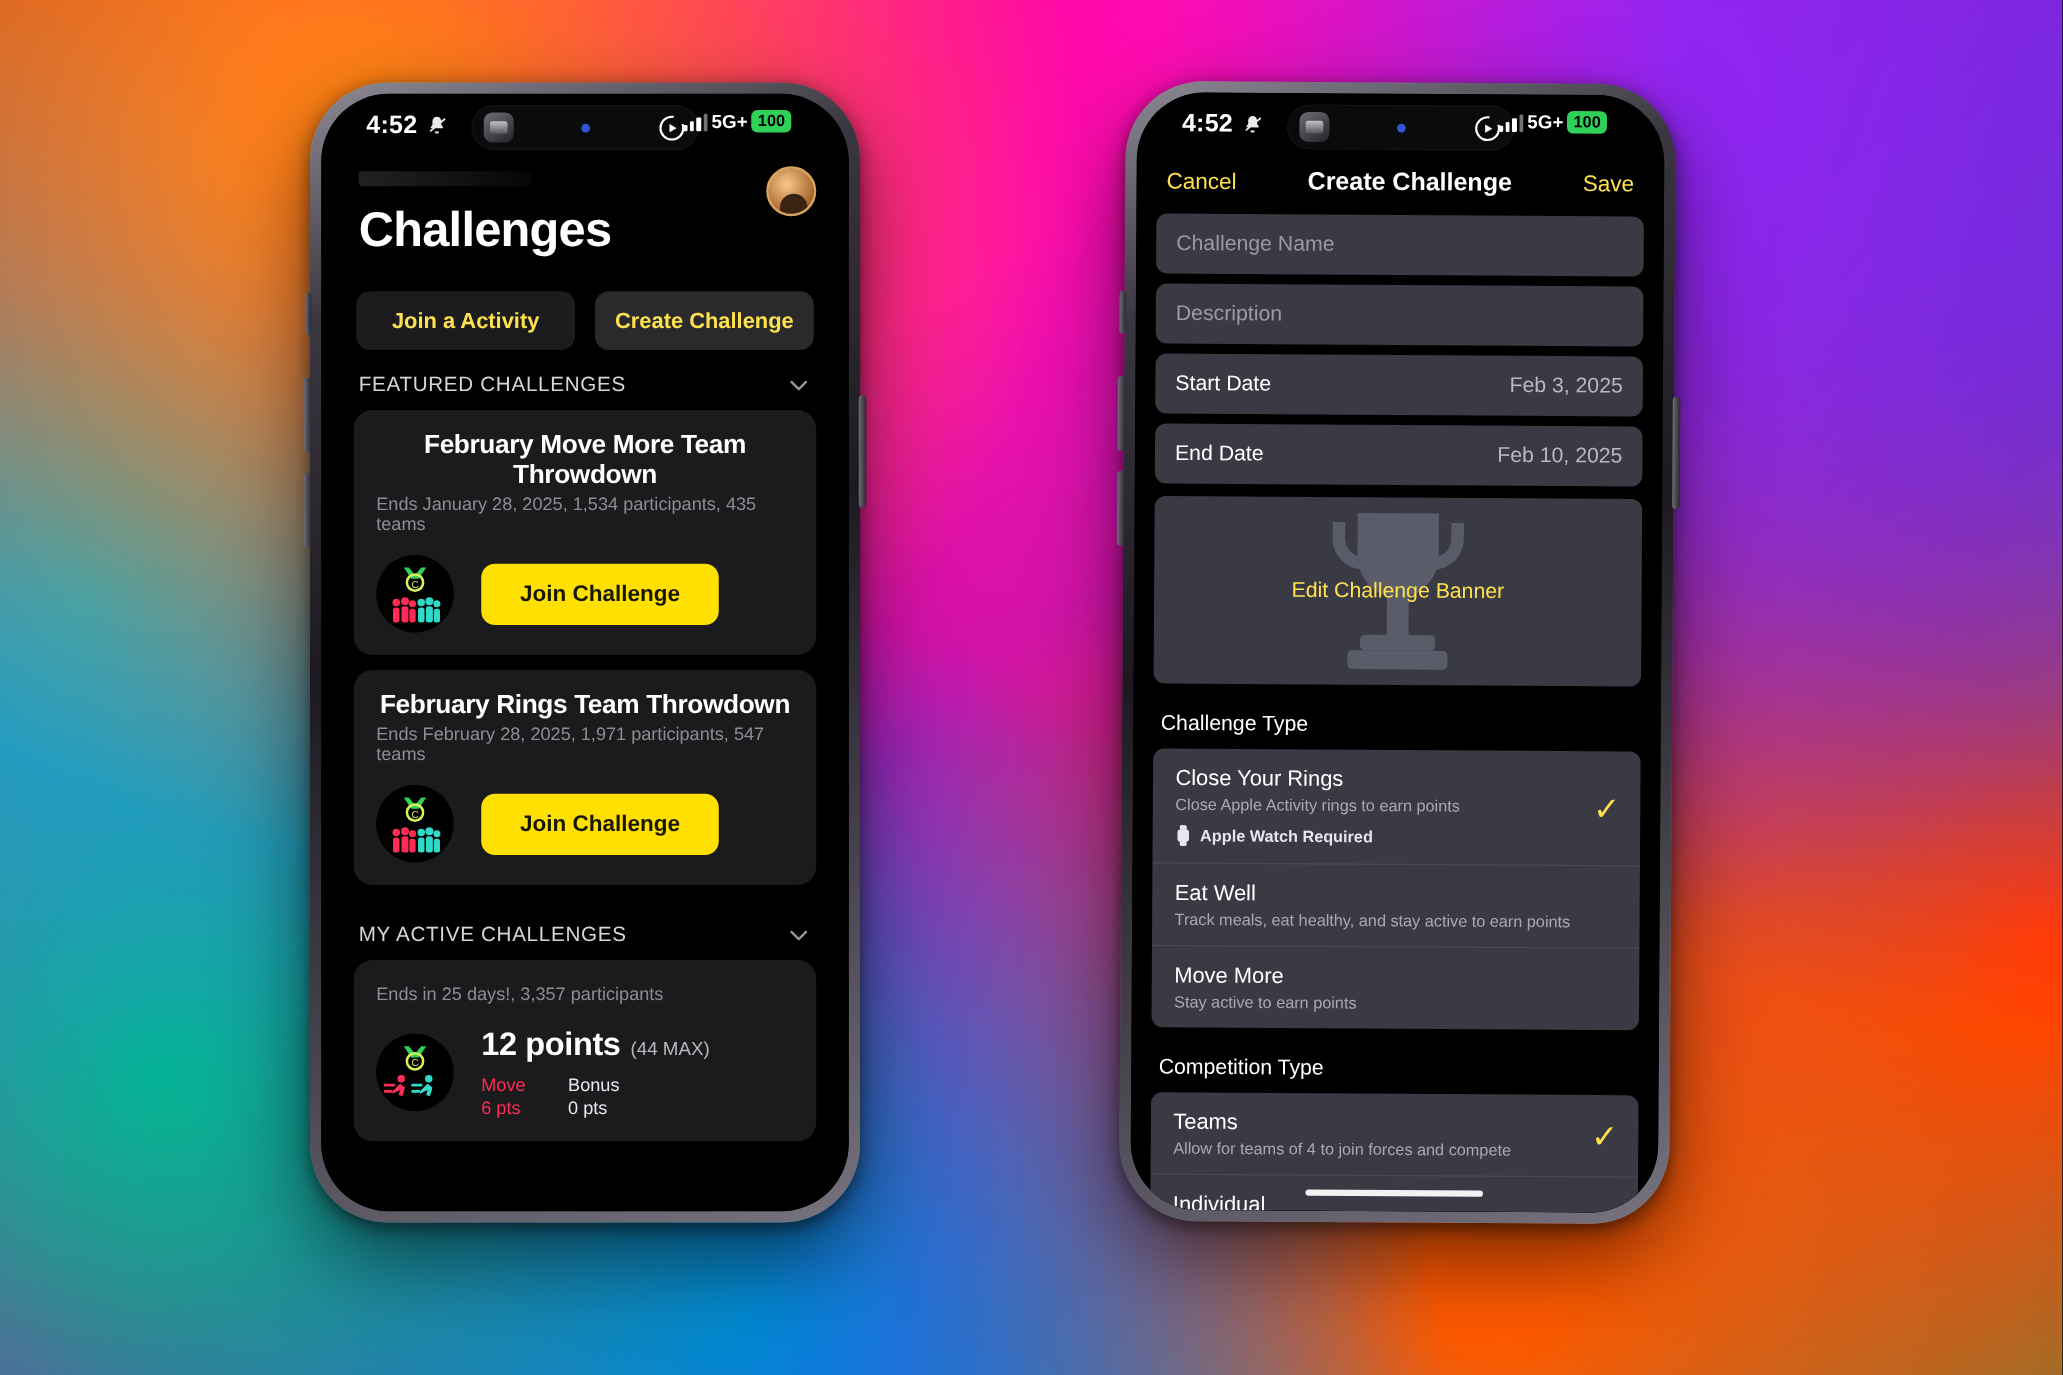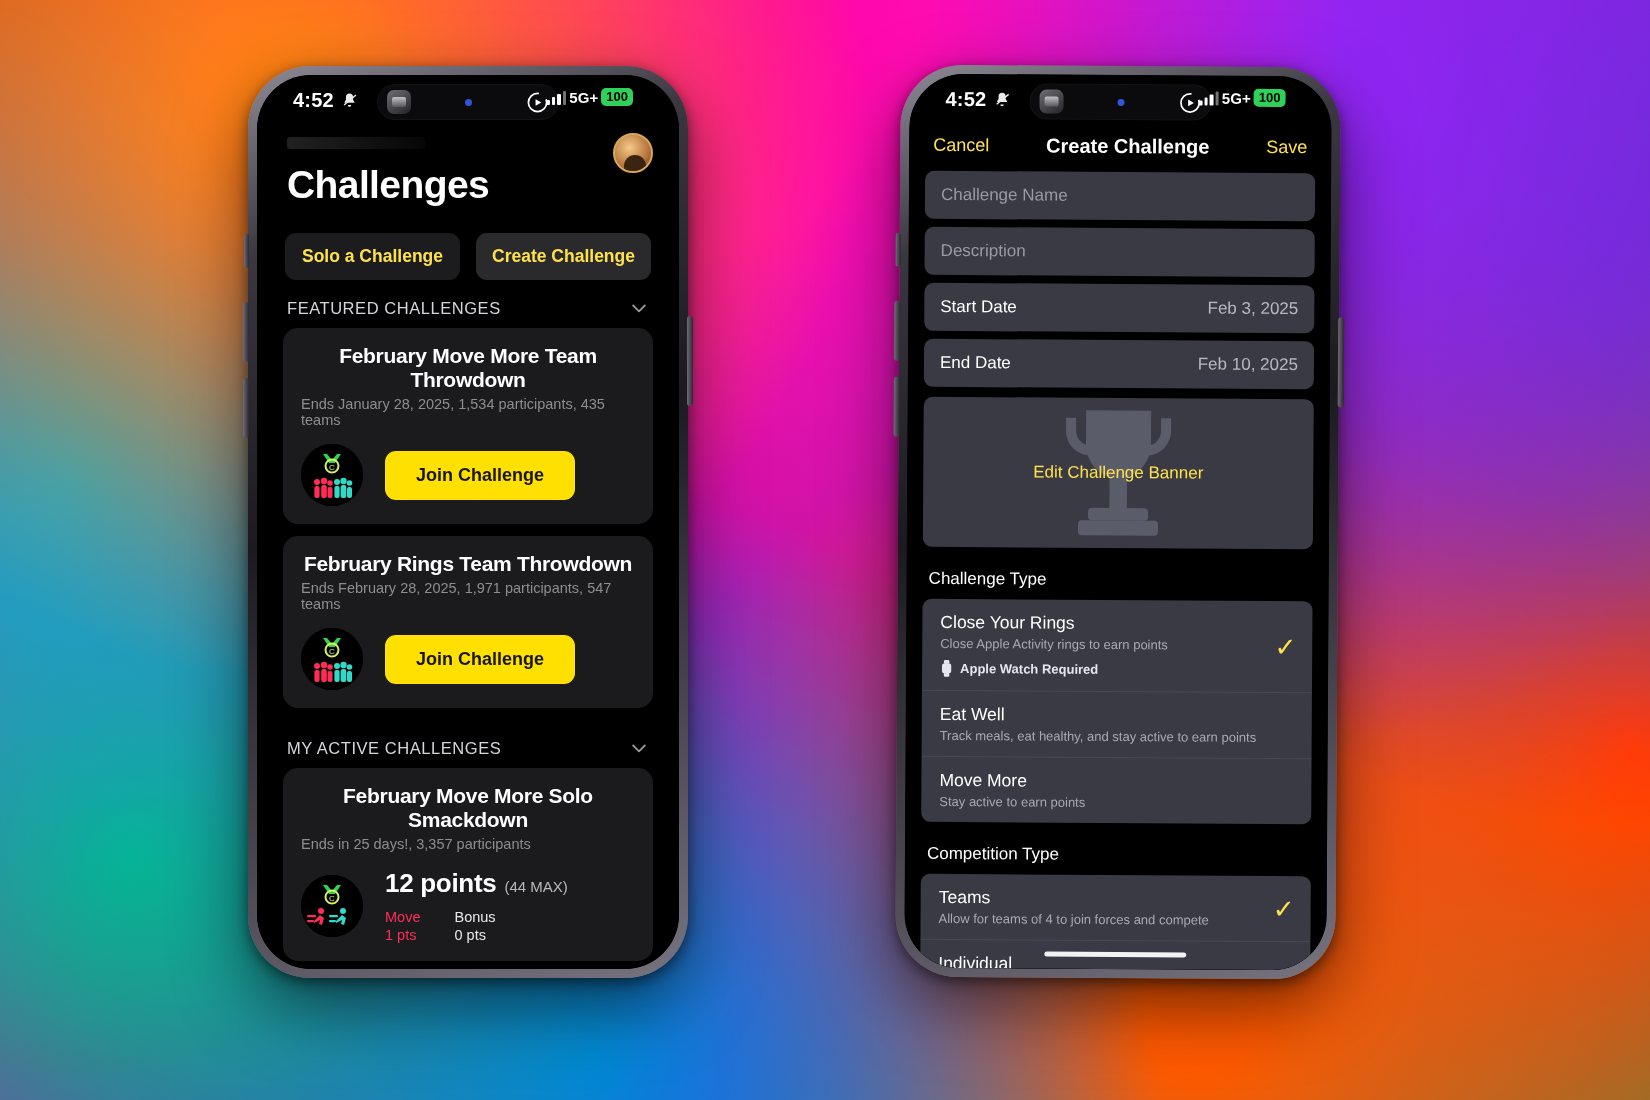--- a/index.html
+++ b/index.html
@@ -252,21 +252,21 @@
       </div>
 
       <div class="lf-top">
         <div class="ghost-line"></div>
         <div class="avatar"></div>
       </div>
 
       <div class="page-title">Challenges</div>
 
       <div class="seg-row">
-        <div class="seg-btn">Solo a Challenge</div>
+        <div class="seg-btn">Join a Activity</div>
         <div class="seg-btn active">Create Challenge</div>
       </div>
 
       <div class="sec-head">
         <div class="t">FEATURED CHALLENGES</div>
         <svg class="chev" viewBox="0 0 24 24" fill="none" stroke="#c9c9d1" stroke-width="2.2" stroke-linecap="round" stroke-linejoin="round">
             <path d="M5 9l7 7 7-7"></path>
           </svg>
       </div>
 
@@ -335,21 +335,20 @@
       </div>
 
       <div class="sec-head">
         <div class="t">MY ACTIVE CHALLENGES</div>
         <svg class="chev" viewBox="0 0 24 24" fill="none" stroke="#c9c9d1" stroke-width="2.2" stroke-linecap="round" stroke-linejoin="round">
             <path d="M5 9l7 7 7-7"></path>
           </svg>
       </div>
 
       <div class="card">
-        <div class="card-title">February Move More Solo Smackdown</div>
         <div class="card-sub">Ends in 25 days!, 3,357 participants</div>
         <div class="card-body">
           <div class="badge-circle">
             <svg viewBox="0 0 62 62" width="62" height="62">
               <circle cx="31" cy="31" r="31" fill="#000"></circle>
               <path d="M22 10l6 9h6l6-9-4 0-5 6-5-6z" fill="#30d158"></path>
               <circle cx="31" cy="22" r="6.5" fill="none" stroke="#d9f25a" stroke-width="2"></circle>
               <text x="31" y="26" font-size="8" fill="#d9f25a" text-anchor="middle" font-family="Liberation Sans">C</text>
               <g fill="#ff2d55">
                 <circle cx="20" cy="36" r="3"></circle>
@@ -366,21 +365,21 @@
             </svg>
           </div>
           <div class="pts-wrap">
             <div class="pts-line">
               <div class="pts-big">12 points</div>
               <div class="pts-max">(44 MAX)</div>
             </div>
             <div class="metrics">
               <div class="metric m-move">
                 <div class="m-l">Move</div>
-                <div class="m-v">1 pts</div>
+                <div class="m-v">6 pts</div>
               </div>
               <div class="metric m-plain">
                 <div class="m-l">Bonus</div>
                 <div class="m-v">0 pts</div>
               </div>
             </div>
           </div>
         </div>
       </div>
 

